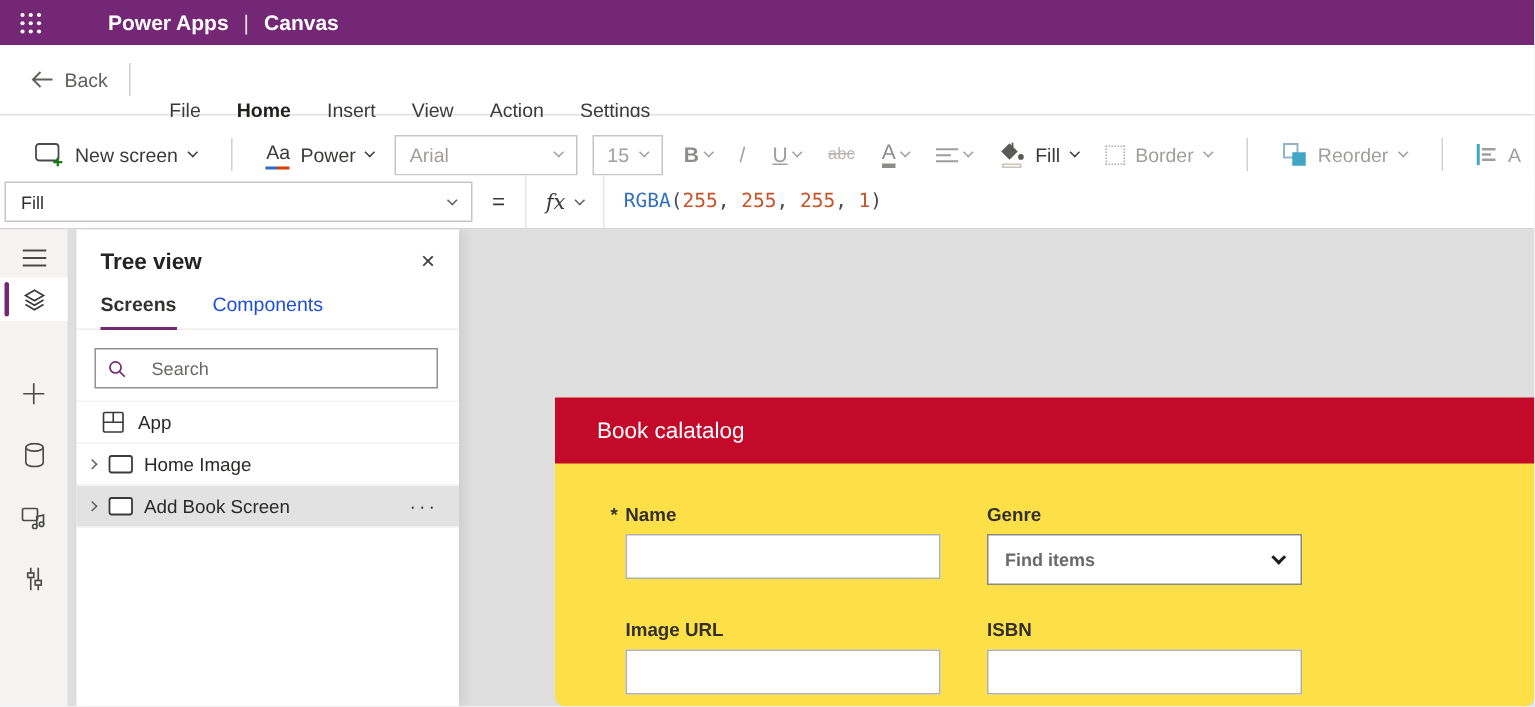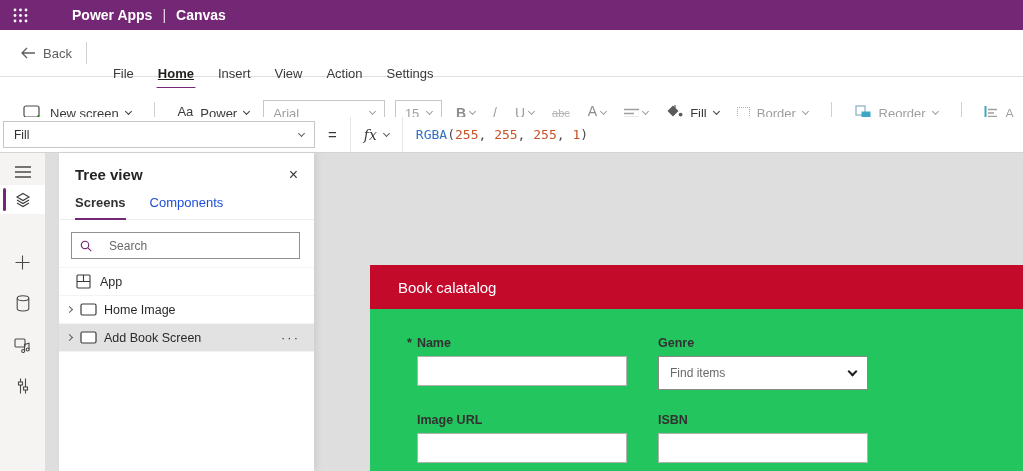--- a/index.html
+++ b/index.html
@@ -26,21 +26,21 @@
              padding-left:20px; font-size:13px; color:#484644; }
   .backbtn { display:flex; align-items:center; gap:7px; color:#605e5c; cursor:pointer; }
   .vdiv { width:1px; height:22px; background:#d2d0ce; margin:0 14px; }
   .menuitem { position:relative; height:100%; display:flex; align-items:center;
               padding:0 12px; cursor:pointer; color:#3b3a39;margin-top:40px; }
   .menuitem.active { font-weight:bold; color:#201f1e;text-decoration:underline; }
   .menuitem.active::after { content:""; position:absolute; left:10px; right:10px; bottom:6px;
                             height:3px; background:#742774; border-radius:2px; }
 
   
-  #toolbar { position:absolute; top:88px; left:0; right:0; height:51px; background:#fff;
+  #toolbar { position:absolute; top:78px; left:0; right:0; height:51px; background:#fff;
              border-bottom:1px solid #ececec; display:flex; align-items:center;
              padding-left:14px; white-space:nowrap; }
   .tbtn { display:flex; align-items:center; gap:7px; font-size:13px; color:#3b3a39;
           padding:0 9px; height:30px; cursor:pointer; }
   .tbtn .lbl-dim { color:#a19f9d; }
   .tsel { height:27px; border:1px solid #c8c6c4; display:flex; align-items:center;
           justify-content:space-between; padding:0 9px; font-size:13px; color:#a19f9d;
           background:#fff; margin:0 5px; cursor:pointer; }
   .aa-icon { font-size:13px; color:#3b3a39; padding-bottom:4px;
              background:linear-gradient(90deg,#2a6fc0 0 50%, #d83b01 50% 100%) bottom/100% 2px no-repeat; }
@@ -75,21 +75,21 @@
 
   
   #rail { position:absolute; left:0; top:0; bottom:0; width:45px; background:#f5f4f3; z-index:3; }
   .railitem { position:absolute; left:0; width:45px; height:29px; display:flex;
               align-items:center; justify-content:center; color:#4a4a4a; cursor:pointer; }
   .railitem.active { background:#fff; }
   .railitem.active::before { content:""; position:absolute; left:3px; top:3px; bottom:3px;
                              width:3px; background:#742774; border-radius:2px; }
 
   
-  #treepanel { position:absolute; left:59px; top:0; bottom:0; width:255px; background:#fff;
+  #treepanel { position:absolute; left:51px; top:0; bottom:0; width:255px; background:#fff;
                box-shadow:3px 0 6px rgba(0,0,0,.07); z-index:2; }
   .tp-header { display:flex; align-items:center; justify-content:space-between;
                padding:13px 16px 4px 16px; }
   .tp-title { font-size:15px; font-weight:bold; color:#242424; }
   .tp-close { font-size:16px; color:#3b3a39; cursor:pointer; line-height:1; }
   .tp-tabs { display:flex; gap:24px; padding:8px 0 0 16px; border-bottom:1px solid #efedeb; }
   .tp-tab { font-size:13px; color:#1d4ed8; padding-bottom:9px; position:relative; cursor:pointer; }
   .tp-tab.active { font-weight:bold; color:#323130; }
   .tp-tab.active::after { content:""; position:absolute; left:0; right:0; bottom:-1px;
                           height:2px; background:#742774; }
@@ -101,32 +101,32 @@
   .trow { height:28px; display:flex; align-items:center; font-size:12.5px; color:#2b2a29;
           border-top:1px solid #f4f3f2; cursor:pointer; }
   .trow.app { padding-left:17px; gap:9px; }
   .trow.screen { padding-left:7px; gap:7px; }
   .trow.selected { background:#e2e2e2; }
   .trow .chev { color:#605e5c; margin:0 1px; }
   .trow .ellipsis { margin-left:auto; margin-right:14px; color:#3b3a39; font-size:13px;
                     letter-spacing:2px; cursor:pointer; }
 
   
-  #appscreen { position:absolute; left:370px; top:112px; right:0; bottom:0; background:#22c55e; z-index:1; }
+  #appscreen { position:absolute; left:370px; top:112px; right:0; bottom:0; background:#fde047; z-index:1;border-radius:7px; }
   .screenheader { height:44px; background:#c40a2b; color:#fff; display:flex;
                   align-items:center; padding-left:28px; font-size:15px; cursor:pointer; }
   .field { position:absolute; width:210px; }
   .field .flabel { display:flex; gap:5px; font-size:12.5px; font-weight:bold;
                    color:#323130; margin-bottom:6px; }
   .field input { width:210px; height:30px; border:1px solid #b3b1af; background:#fff;
                  font-size:13px; padding:0 8px; font-family:"Liberation Sans", sans-serif; }
   .dropdown { width:210px; height:34px; border:1px solid #8a8886; background:#fff;
               display:flex; align-items:center; justify-content:space-between;
               padding:0 11px; cursor:pointer; }
-  .dropdown .ph { font-size:12px; color:#6b6a69; }
+  .dropdown .ph { font-size:12px; color:#6b6a69;font-weight:bold; }
   .dropdown .chev { color:#1f1e1d; }
   .f-name  { left:37px;  top:71px; }
   .f-genre { left:288px; top:71px; }
   .f-img   { left:47px;  top:148px; }
   .f-isbn  { left:288px; top:148px; }
   .f-name .flabel { margin-left:0; } .f-name input { margin-left:10px; }
 </style>
 </head>
 <body>
 

